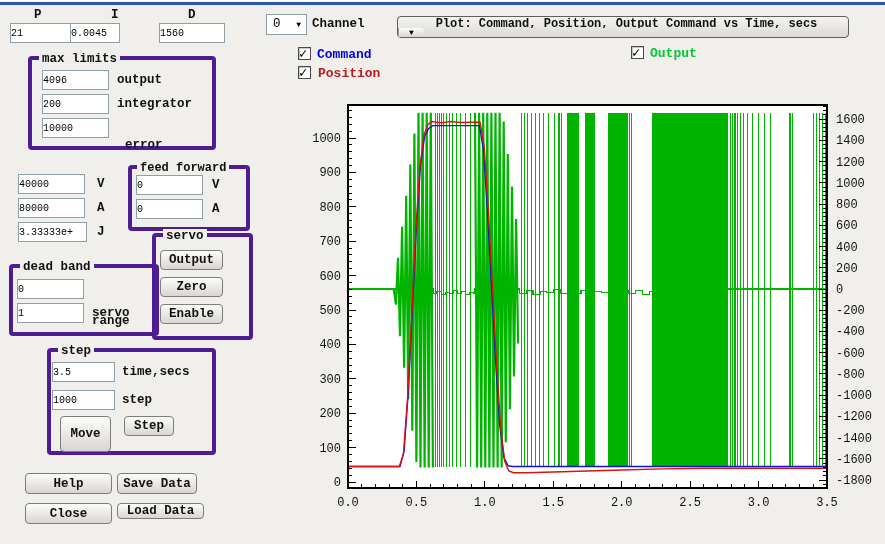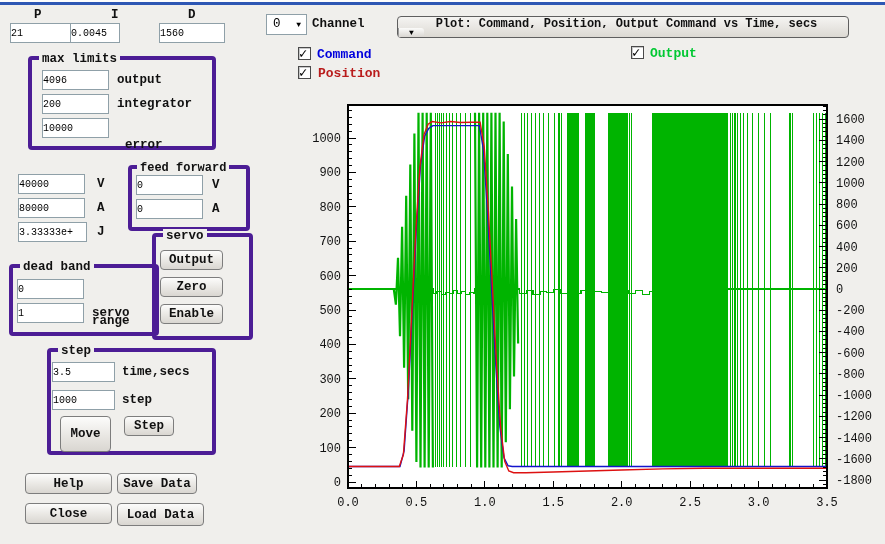--- a/index.html
+++ b/index.html
@@ -143,21 +143,21 @@
   <input class="entry" style="left: 52px; top: 362px; width: 63px;" value="3.5">
   <span class="lbl" style="left:122px;top:365px;">time,secs</span>
   <input class="entry" style="left: 52px; top: 390px; width: 63px;" value="1000">
   <span class="lbl" style="left:122px;top:393px;">step</span>
   <button class="btn" style="left:60px;top:416px;width:51px;height:36px;">Move</button>
   <button class="btn" style="left:124px;top:416px;width:50px;height:20px;">Step</button>
 
   <button class="btn" style="left:25px;top:473px;width:87px;height:21px;">Help</button>
   <button class="btn" style="left:117px;top:473px;width:80px;height:21px;">Save Data</button>
   <button class="btn" style="left:25px;top:503px;width:87px;height:21px;">Close</button>
-  <button class="btn" style="left:117px;top:503px;width:87px;height:23px;">Load Data</button>
+  <button class="btn" style="left:117px;top:503px;width:87px;height:16px;">Load Data</button>
 
   <div id="plot-wrap">
     <svg id="plot-svg" width="585" height="452">
         <rect x="48" y="15" width="479" height="383" fill="#ffffff"></rect>
         <g stroke="#00b400" fill="none" shape-rendering="crispEdges">
           <polyline points="48.0,199.0 132.9,199.0 132.9,203.8 137.0,203.8 137.0,201.1 141.1,201.1 141.1,204.8 145.2,204.8 145.2,202.2 149.3,202.2 149.3,203.2 153.4,203.2 153.4,200.6 157.5,200.6 157.5,203.8 161.6,203.8 161.6,201.1 165.7,201.1 165.7,204.8 169.8,204.8 169.8,202.2 173.9,202.2 173.9,203.2 174.7,203.2 174.7,199.0 219.3,199.0 219.3,203.2 226.2,203.2 226.2,200.3 233.0,200.3 233.0,204.1 239.9,204.1 239.9,201.3 246.7,201.3 246.7,202.6 253.6,202.6 253.6,199.8 260.4,199.8 260.4,203.5 267.2,203.5 267.2,200.9 274.1,200.9 274.1,203.2 280.9,203.2 280.9,200.3 287.8,200.3 287.8,204.1 294.6,204.1 294.6,201.3 301.5,201.3 301.5,202.6 308.3,202.6 308.3,199.8 315.1,199.8 315.1,203.5 322.0,203.5 322.0,200.9 328.8,200.9 328.8,203.2 335.7,203.2 335.7,200.3 342.5,200.3 342.5,204.1 349.4,204.1 349.4,201.3 356.2,201.3 356.2,202.6 357.3,202.6 357.3,199.0 527.0,199.0" stroke-width="1.2"></polyline>
           <polyline points="93.8,199.0 95.9,214.7 98.0,167.9 100.0,246.2 102.1,136.8 104.1,277.7 106.2,105.7 108.2,309.2 110.3,74.6 112.3,340.7 114.4,43.5 116.4,372.1 118.5,22.7 120.5,377.4 122.6,22.7 124.6,377.4 126.7,22.7 128.7,377.4 130.8,22.7 132.9,377.4" stroke-width="2.2" shape-rendering="auto"></polyline>
           <polyline points="175.0,22.7 177.1,377.4 179.1,22.7 181.2,377.4 183.2,22.7 185.3,377.4 187.3,22.7 189.4,377.4 191.4,22.7 193.5,377.4 195.5,22.7 197.6,377.4 199.6,22.7 201.7,377.4 203.7,31.4 205.8,352.2 207.8,63.9 209.9,319.3 212.0,96.4 214.0,286.4 216.1,128.9 218.1,253.5" stroke-width="2.2" shape-rendering="auto"></polyline>
           <line x1="135.6" x2="135.6" y1="22.7" y2="377.4" stroke-width="1.1"></line>
           <line x1="137.6" x2="137.6" y1="22.7" y2="377.4" stroke-width="1.1"></line>

